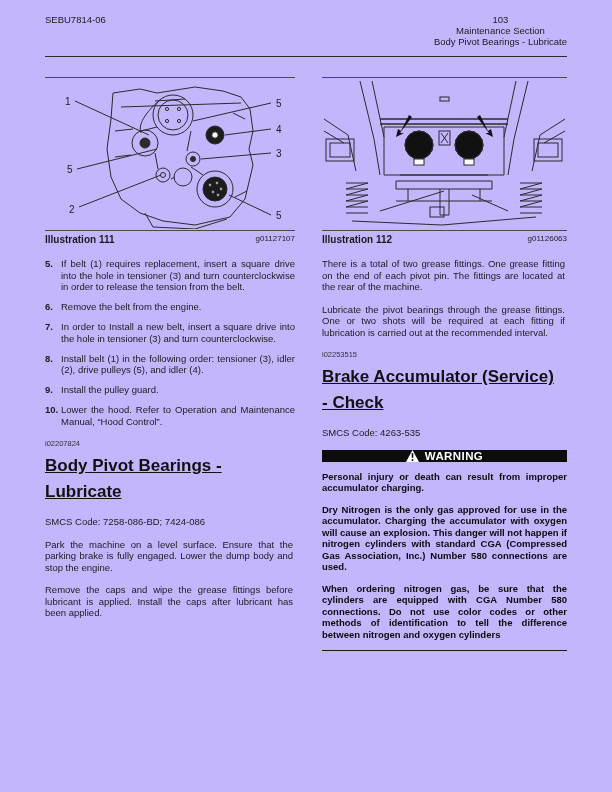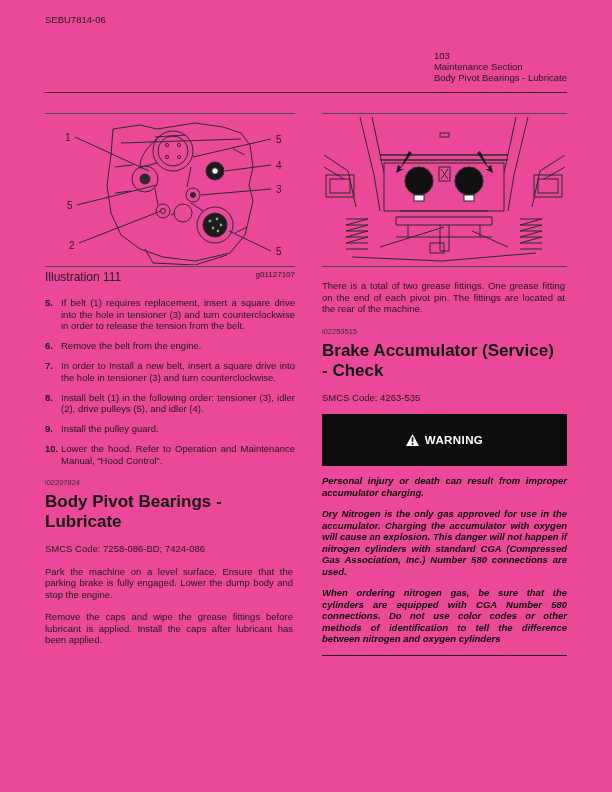--- a/index.html
+++ b/index.html
@@ -1,58 +1,58 @@
 <!DOCTYPE html>
 <html><head>
 <meta charset="utf-8">
 <style>
   html, body { margin:0; padding:0; background:#e8e8e8; }
   .page {
     position: relative;
     width: 612px; height: 792px;
     margin: 0 auto;
-    background: #ec4899;
+    background: #c4b5fd;
     font-family: "Liberation Sans", sans-serif;
     color: #1b1b1b;
     box-sizing: border-box;
     padding: 14px 45px 0 45px;
     overflow: hidden;
   }
   
   .hdr { display:flex; justify-content:space-between; align-items:flex-start; font-size:9.5px; line-height:11px; }
-  .hdr-right { text-align:left;margin-top:36px; }
+  .hdr-right { text-align:center; }
   .hdr-rule { border-top:1px solid #2a2a2a; margin-top:9px; }
   
   .cols { display:flex; gap:27px; margin-top:20px; }
   .col-l { width:250px; }
   .col-r { width:245px; }
   
   .figure { border-top:1px solid #4a4a4a; border-bottom:1px solid #4a4a4a; padding:1px 0; }
   .figure svg { display:block; }
   .figcap { display:flex; justify-content:space-between; align-items:flex-start; margin-top:3px; }
-  .figcap .cap { font-size:12px; }
+  .figcap .cap { font-size:10px;font-weight:bold; }
   .figcap .gid { font-size:8px;margin-left:36px; }
   
   .steps { margin-top:13px; }
   .step { display:flex; margin-bottom:8.5px; font-size:9.5px; line-height:11.5px; }
   .step-num { font-weight:bold; width:16px; flex:0 0 16px; }
   .step-text { flex:1; text-align:justify; }
   .article-id { font-size:7.5px; color:#333; margin-top:12px; }
-  h2.sect { font-size:17px; line-height:20px; font-weight:bold; margin:5px 12px 11px 0; color:#111; }
+  h2.sect { font-size:17px; line-height:26px; font-weight:bold; margin:5px 12px 11px 0; color:#111;text-decoration:underline; }
   .smcs { font-size:9.5px; line-height:11.5px; margin:0 0 11px 0; }
   .smcs b { font-weight:normal; }
   p.body { font-size:9.5px; line-height:11.5px; text-align:justify; margin:0 2px 11px 0; }
   
   .warn-banner {
     background:#0c0c0c; color:#ffffff;
     display:flex; align-items:center; justify-content:center; gap:6px;
     font-weight:bold; font-size:11.5px; letter-spacing:0.4px;
-    padding:20px 0; margin:2px 0 9px 0;
+    padding:0 0; margin:2px 0 9px 0;
   }
-  p.warn { font-size:9.5px; line-height:11.5px; font-weight:bold; text-align:justify; margin:0 0 10px 0; color:#0c0c0c;font-style:italic; }
+  p.warn { font-size:9.5px; line-height:11.5px; font-weight:bold; text-align:justify; margin:0 0 10px 0; color:#0c0c0c; }
   .warn-rule { border-top:1px solid #1a1a1a; margin:2px 0 15px 0; }
   .closing { margin-top:15px; }
 </style>
 </head>
 <body>
 
 <div class="page">
 
   <div class="hdr">
     <div>SEBU7814-06</div>
@@ -209,23 +209,28 @@
             <rect x="212" y="60" width="28" height="22"></rect>
             <rect x="216" y="64" width="20" height="14"></rect>
           </g>
 
           <g fill="#111111">
             <path d="M90 38 L78 54 L82 54 L74 58 L76 50 L79 52 L87 36 Z"></path>
             <path d="M155 38 L167 54 L163 54 L171 58 L169 50 L166 52 L158 36 Z"></path>
           </g>
         </svg>
       </div>
+      <div class="figcap">
+        <span class="cap">Illustration 112</span>
+        <span class="gid">g01126063</span>
+      </div>
 
       <div style="margin-top:13px;">
         <p class="body">There is a total of two grease fittings. One grease fitting on the end of each pivot pin. The fittings are located at the rear of the machine.</p>
+        <p class="body">Lubricate the pivot bearings through the grease fittings. One or two shots will be required at each fitting if lubrication is carried out at the recommended interval.</p>
       </div>
 
       <div class="article-id">i02253515</div>
       <h2 class="sect">Brake Accumulator (Service) - Check</h2>
       <p class="smcs"><b>SMCS Code:</b> <span>4263-535</span></p>
 
       <div class="warn-banner">
         <svg width="13" height="12" viewBox="0 0 13 12">
           <path d="M6.5 0 L13 12 L0 12 Z" fill="#ffffff"></path>
           <rect x="5.7" y="3.2" width="1.6" height="4.6" fill="#0c0c0c"></rect>

